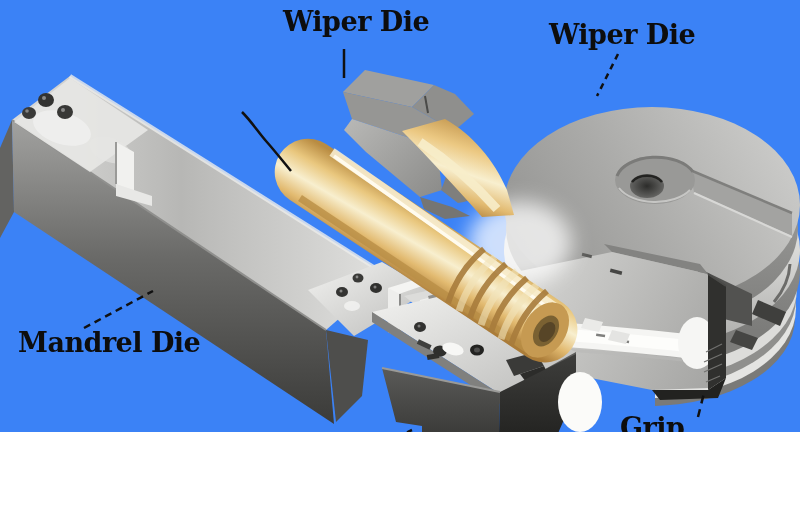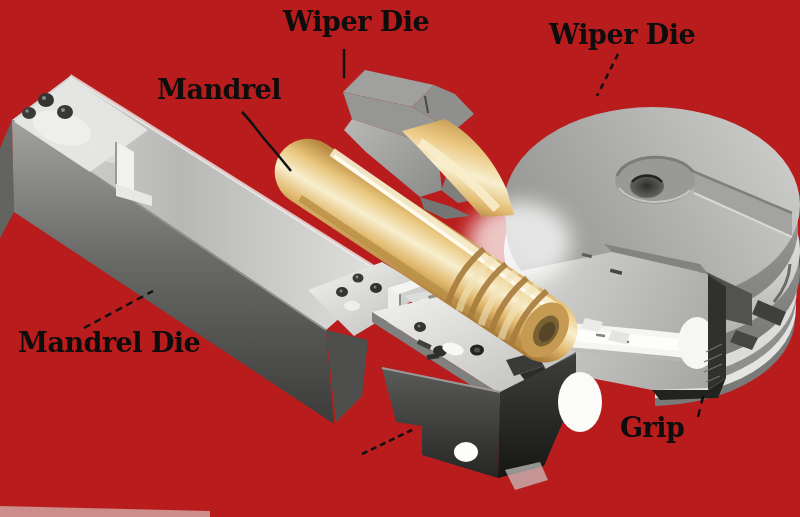--- a/index.html
+++ b/index.html
@@ -1,17 +1,17 @@
 <!DOCTYPE html>
 <html><head>
 <meta charset="utf-8">
 <style>
   html,body{margin:0;padding:0;background:#ffffff;}
   .stage{
-    position:relative;width:800px;height:517px;background:#b91c1c;
+    position:relative;width:800px;height:432px;background:#3b82f6;
     overflow:hidden;font-family:"DejaVu Serif", serif;
   }
   .stage svg{position:absolute;left:0;top:0;}
   .label{
     position:absolute;font-weight:bold;font-size:27px;line-height:1.05;
     color:#0d0d0d;white-space:nowrap;letter-spacing:-0.5px;
   }
   .label-wiper    {left:283px;top:8px;}
   .label-bend     {left:549px;top:21px;}
   .label-mandrel  {left:157px;top:76px;}
@@ -268,17 +268,16 @@
     <path d="M84,328 L153,291" stroke-dasharray="7,5"></path>
     <path d="M362,454 L412,430" stroke-dasharray="6,4"></path>
     <path d="M698,417 L704,393" stroke-dasharray="8,6"></path>
   </g>
 
   <polygon points="0,506 210,511 210,517 0,517" fill="#d8d8d6" opacity="0.6"></polygon>
 </svg>
 
 <div class="label label-wiper">Wiper Die</div>
 <div class="label label-bend">Wiper Die</div>
-<div class="label label-mandrel">Mandrel</div>
 <div class="label label-pressure">Mandrel Die</div>
 <div class="label label-grip">Grip</div>
 
 </div>
 
 </body></html>

